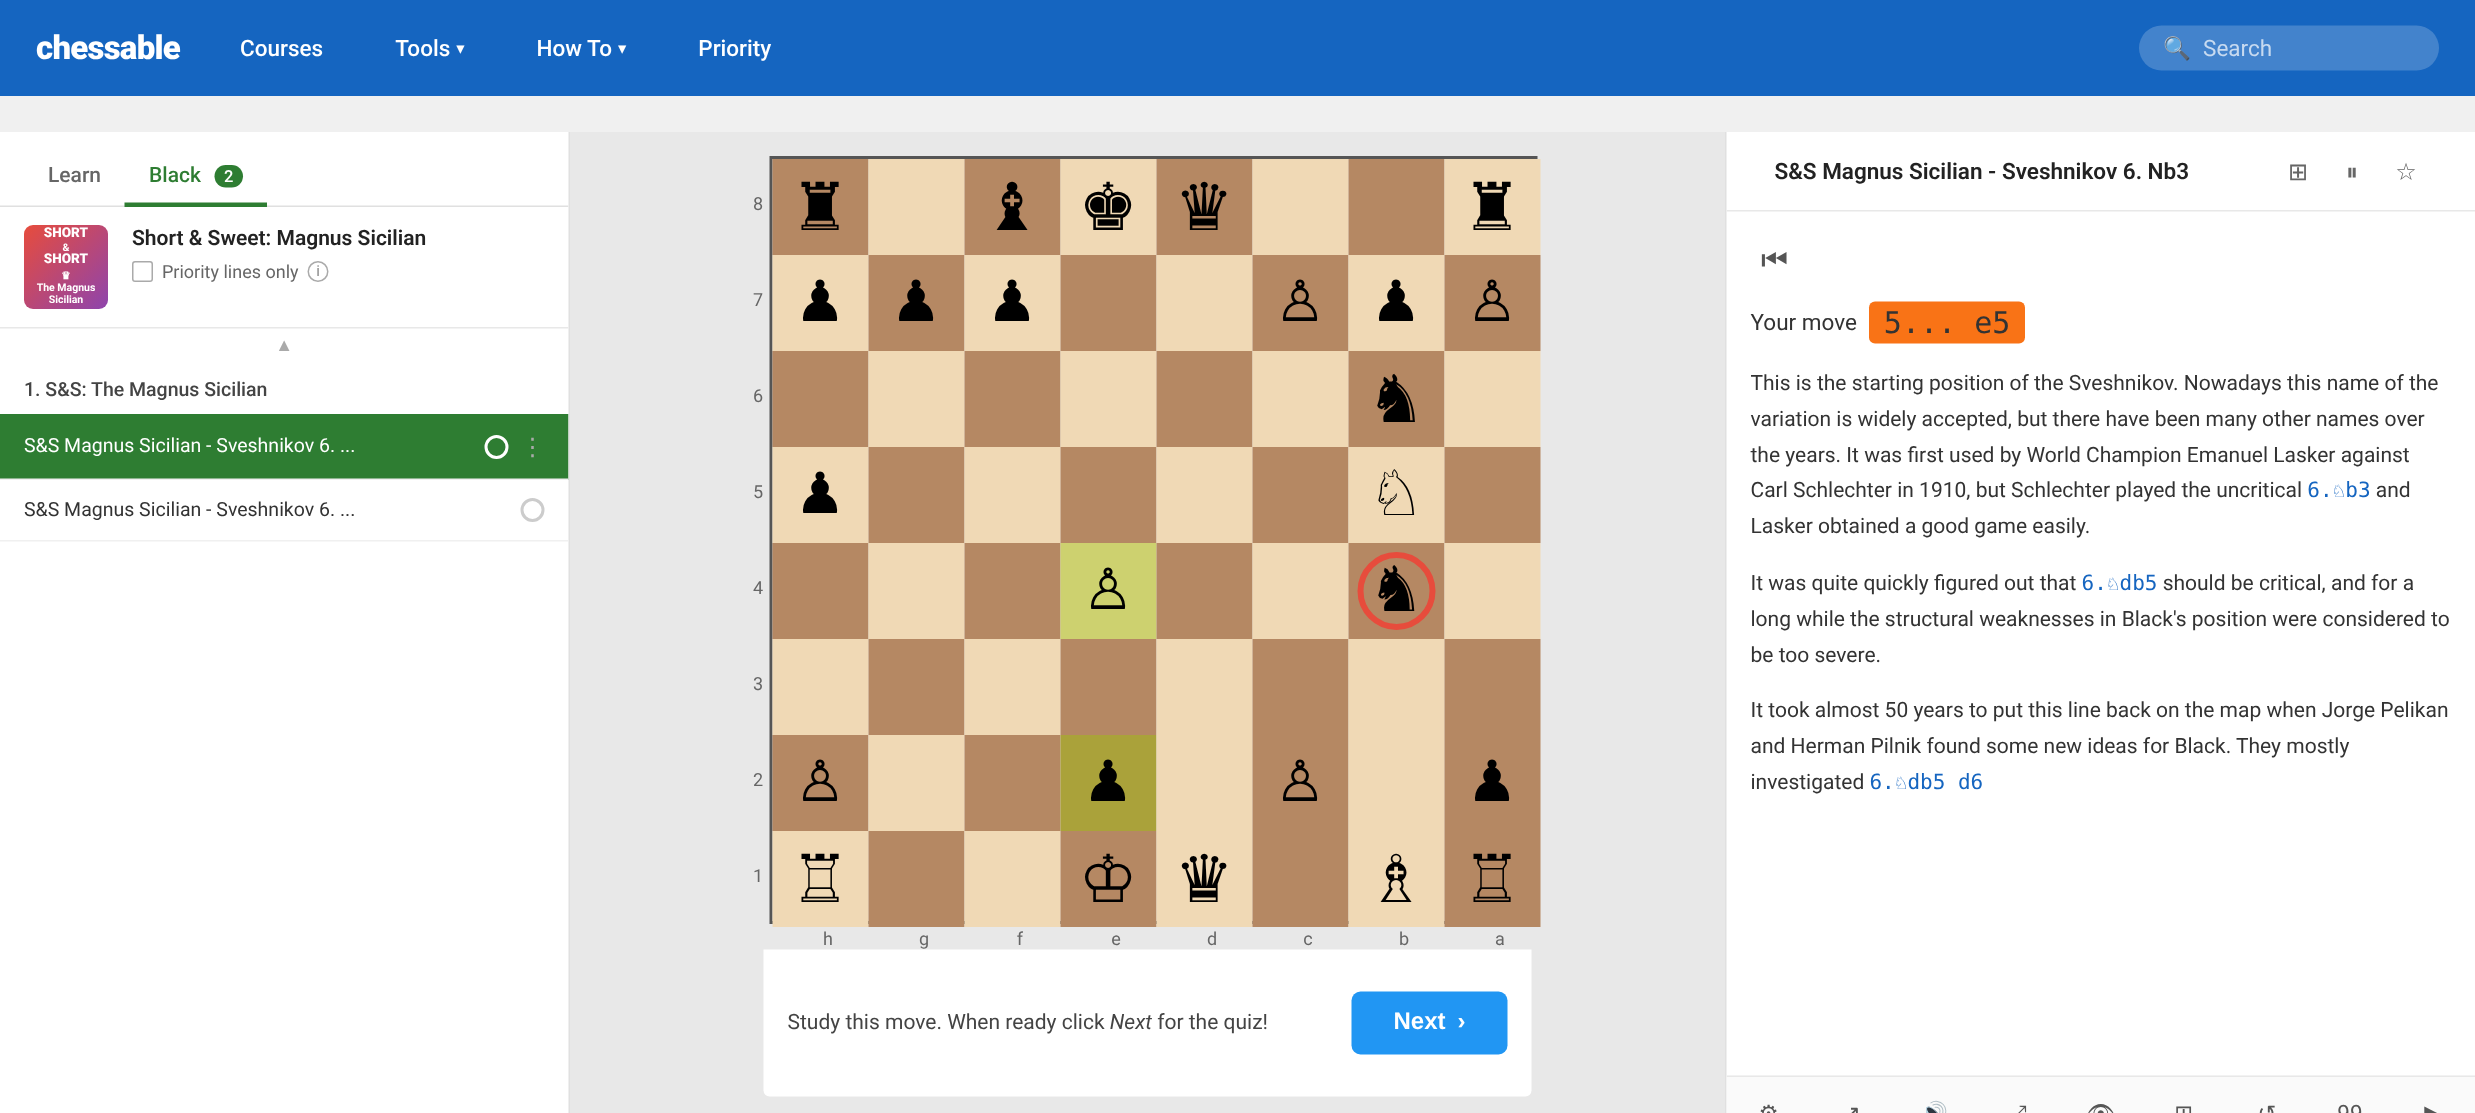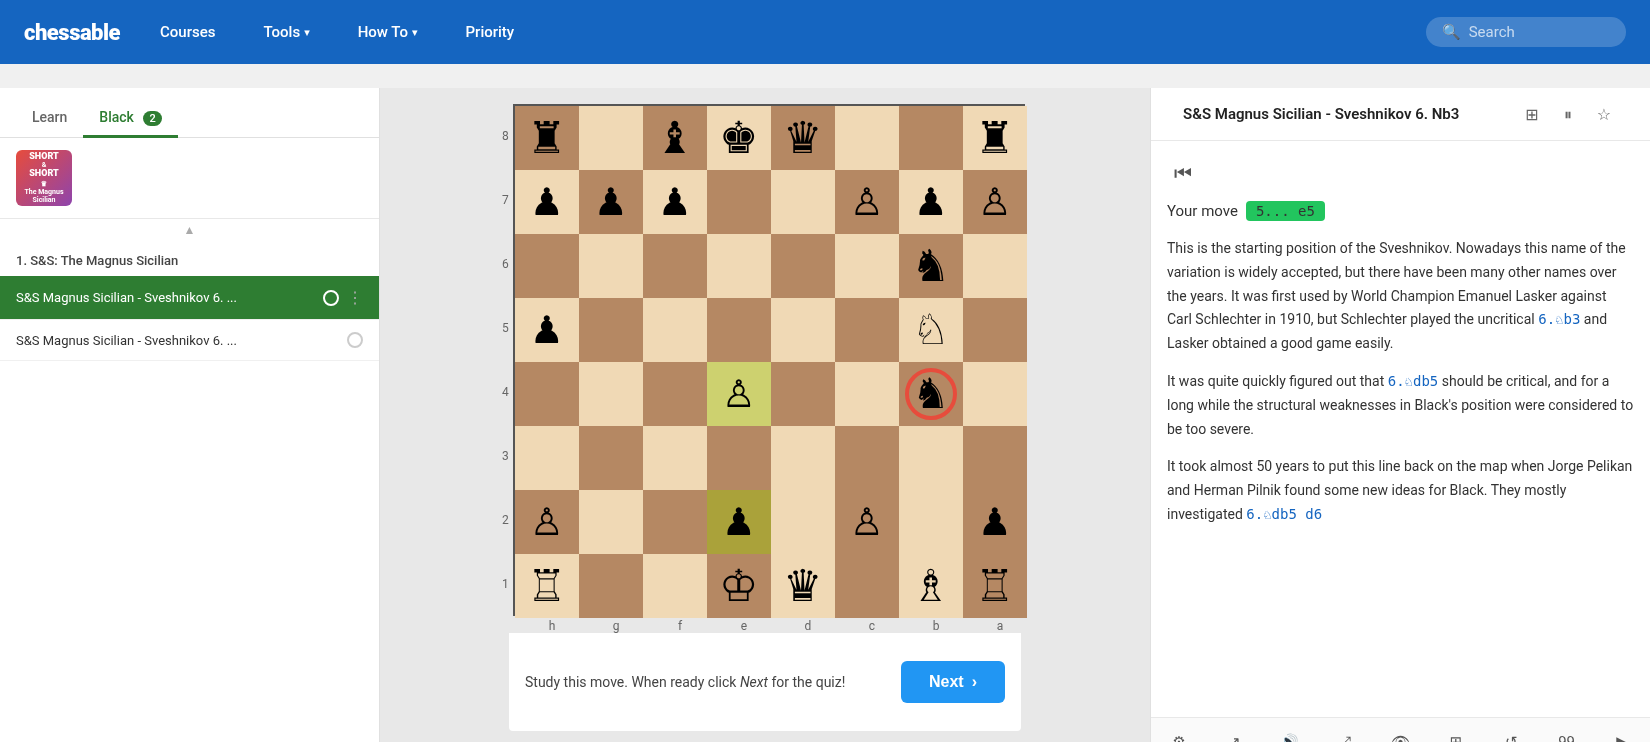--- a/index.html
+++ b/index.html
@@ -345,24 +345,24 @@
       display: flex;
       align-items: center;
       gap: 8px;
       margin-bottom: 16px;
     }
     #your-move-label {
       font-size: 15px;
       color: #333;
     }
     #move-badge {
-      background: #22c55e;
+      background: #f97316;
       border-radius: 4px;
       padding: 2px 10px;
-      font-size: 14px;
+      font-size: 20px;
       color: #333;
       font-family: monospace;
     }
     #description-text {
       font-size: 14px;
       line-height: 1.7;
       color: #333;
     }
     #description-text p {
       margin-bottom: 14px;
@@ -470,20 +470,28 @@
       <div id="course-thumbnail">
         <div style="font-size:8px;text-align:center;line-height:1.1;padding:4px;">
           <div style="font-size:9px;font-weight:900;">SHORT</div>
           <div style="font-size:7px;">&amp;</div>
           <div style="font-size:9px;font-weight:900;">SHORT</div>
           <div style="margin-top:2px;font-size:7px;">♛</div>
           <div style="font-size:7px;">The Magnus</div>
           <div style="font-size:7px;">Sicilian</div>
         </div>
       </div>
+      <div>
+        <div id="course-title-text">Short &amp; Sweet: Magnus Sicilian</div>
+        <div id="priority-row">
+          <div id="priority-checkbox"></div>
+          <span id="priority-label">Priority lines only</span>
+          <div id="info-icon">i</div>
+        </div>
+      </div>
     </div>
 
     <div id="sidebar-content">
       <div id="sidebar-scroll-up">
         <span>▲</span>
       </div>
       <div id="chapter-heading">1. S&amp;S: The Magnus Sicilian</div>
 
       <div class="lesson-item active">
         <div class="lesson-item-content">

